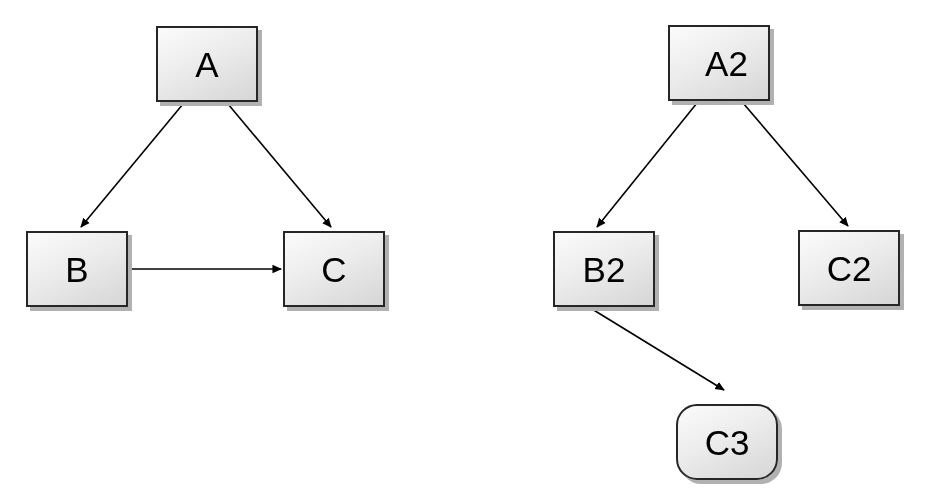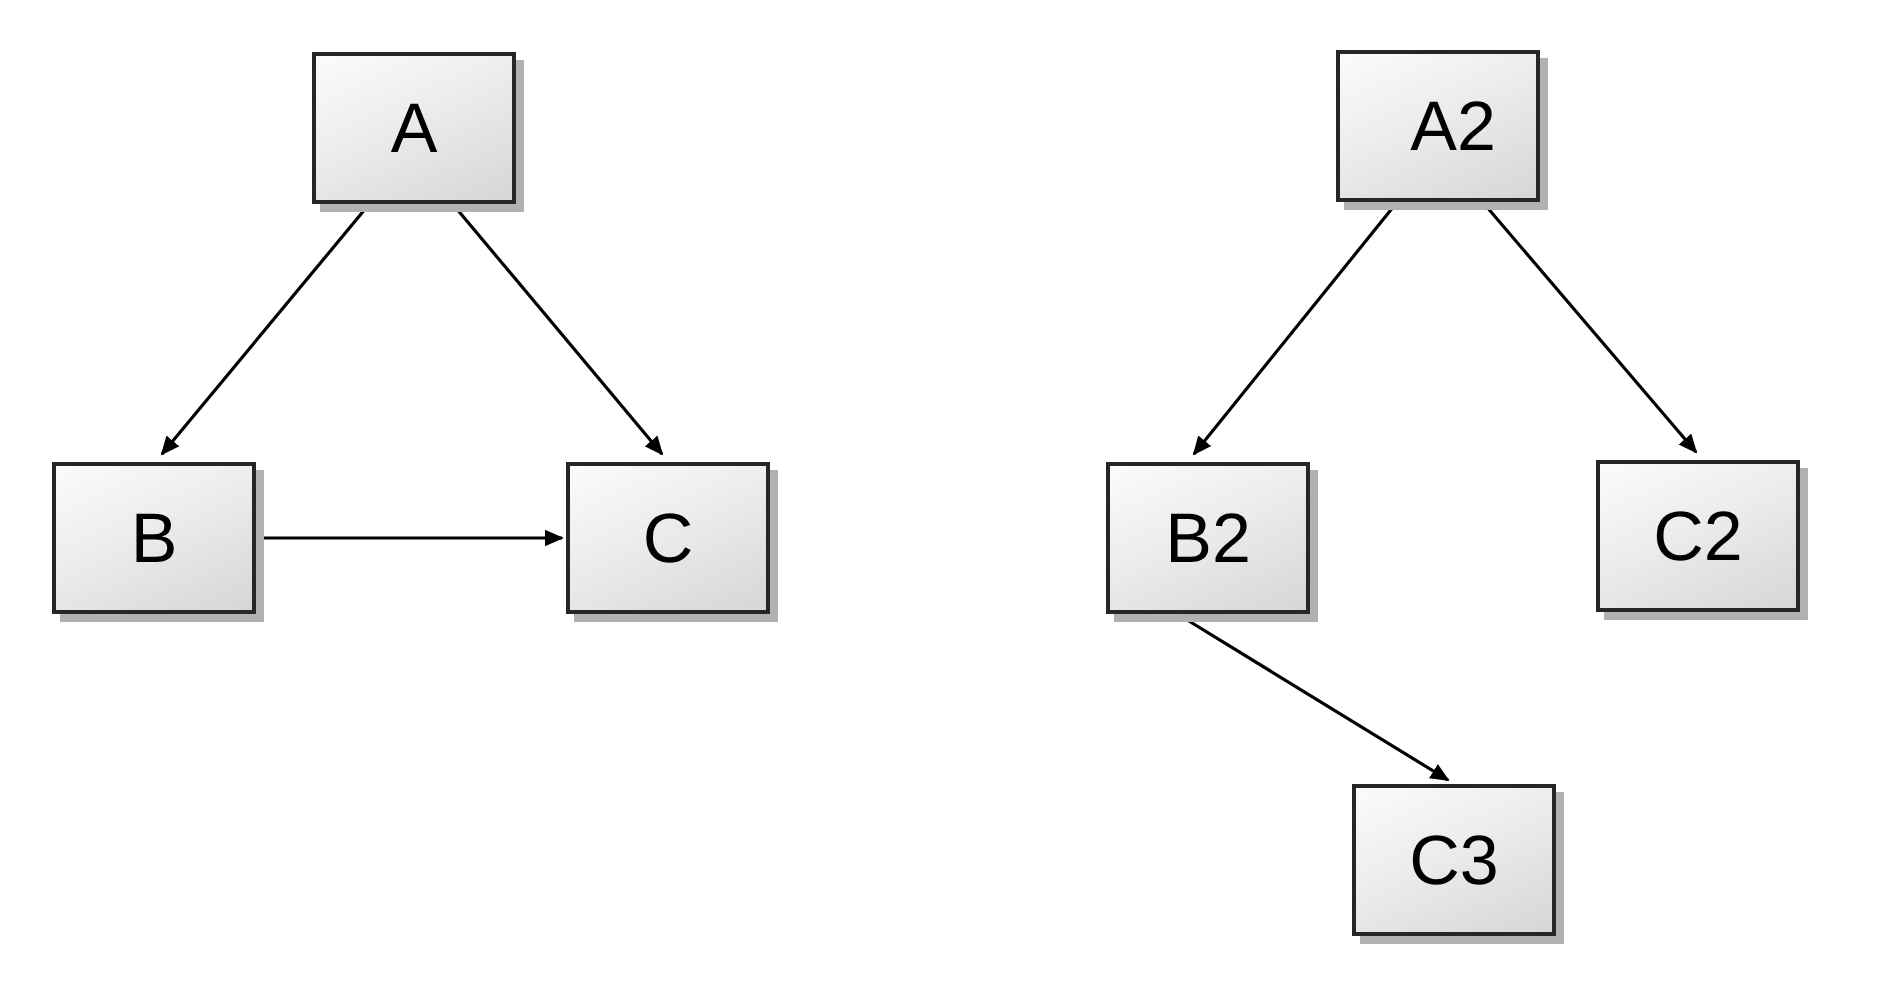--- a/index.html
+++ b/index.html
@@ -38,21 +38,21 @@
     color: #000000;
     line-height: 1;
     user-select: none;
   }
   .node-A  { left: 156px; top: 26px;  }
   .node-B  { left: 26px;  top: 231px; }
   .node-C  { left: 283px; top: 231px; }
   .node-A2 { left: 668px; top: 25px; padding-left: 15px;  }
   .node-B2 { left: 542px; top: 231px; margin-left: 11px; }
   .node-C2 { left: 798px; top: 230px; text-align: center; }
-  .node-C3 { left: 676px; top: 392px; }
+  .node-C3 { left: 676px; top: 404px; border-radius: 21px; }
   .edge {
     stroke: #000000;
     stroke-width: 1.6;
     fill: none;
   }
 </style>
 </head>
 <body>
 
 <div class="canvas">

